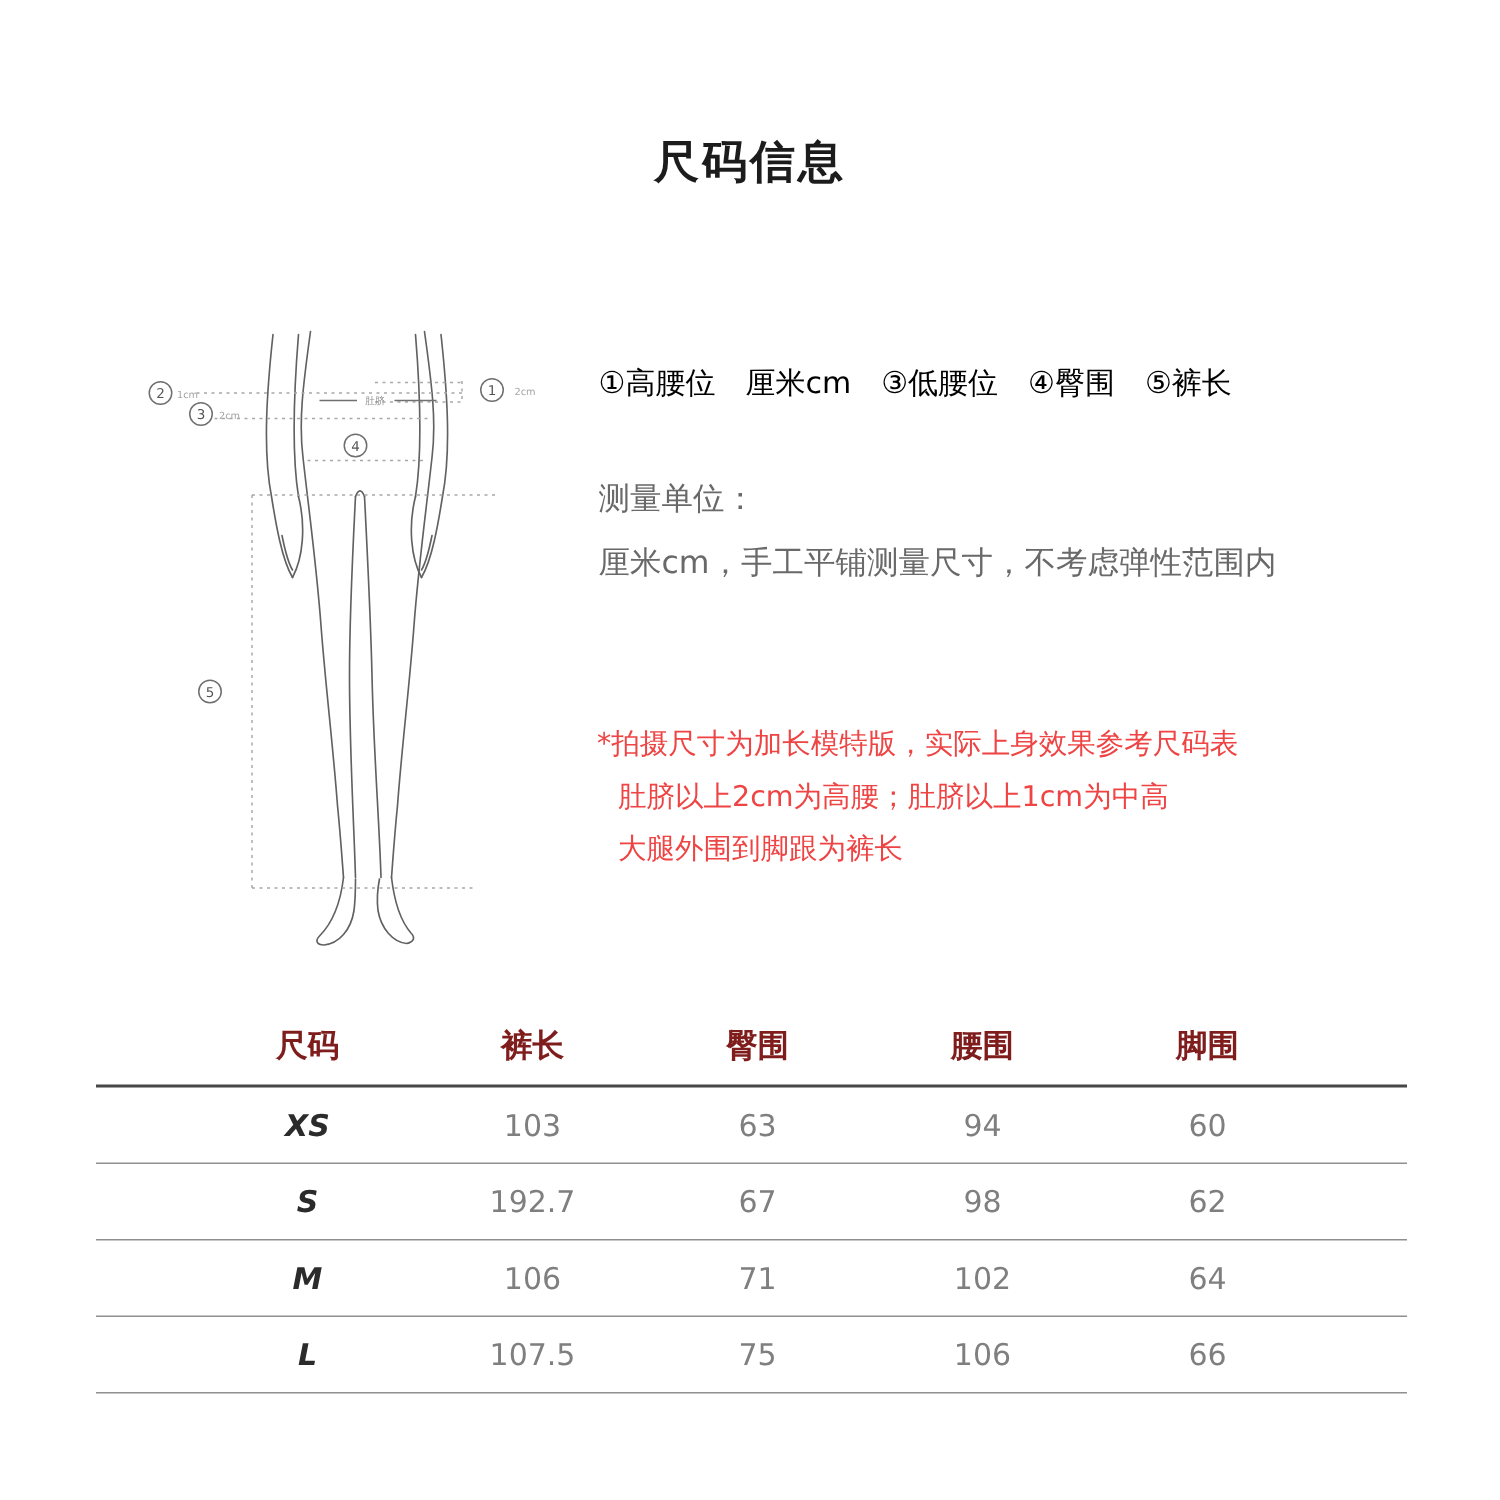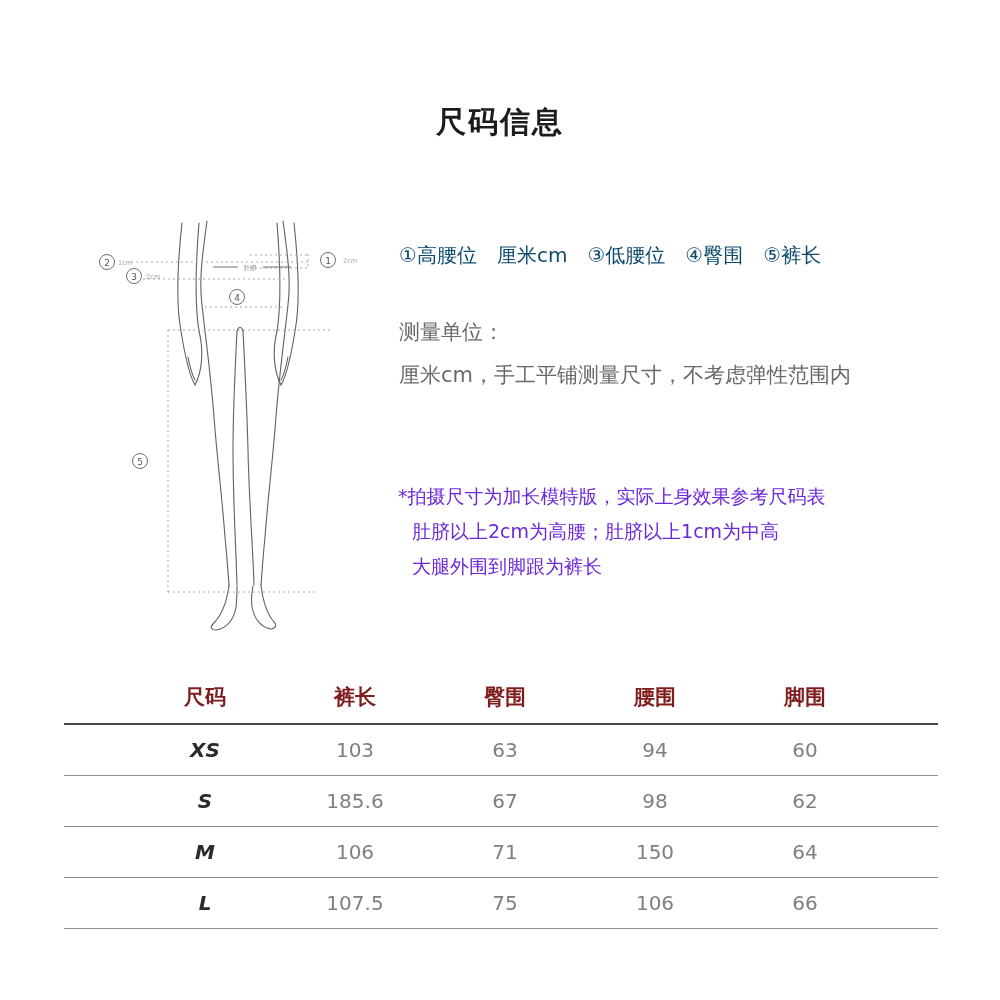--- a/index.html
+++ b/index.html
@@ -4,37 +4,37 @@
 <style>
   html,body{margin:0;padding:0;background:#ffffff;}
   body{
     width:1000px;height:1000px;position:relative;overflow:hidden;
     font-family:"DejaVu Sans","Liberation Sans",sans-serif;
     -webkit-font-smoothing:antialiased;
   }
   .page{position:absolute;inset:0;background:#fff;}
 
   .title{
-    position:absolute;top:102px;left:0;width:1000px;margin:0;
+    position:absolute;top:88px;left:0;width:1000px;margin:0;
     text-align:center;font-size:30px;font-weight:bold;color:#1c1c1c;
     letter-spacing:2px;
   }
 
   .diagram{position:absolute;left:95px;top:205px;width:310px;height:440px;}
 
   .legend{
     position:absolute;left:399px;top:242px;width:560px;
-    display:flex;gap:20px;font-size:20px;color:#0c4a6e;white-space:nowrap;
+    display:flex;gap:20px;font-size:20px;color:#000000;white-space:nowrap;
   }
 
   .measurement{position:absolute;left:399px;top:311px;width:540px;color:#696969;}
   .m-heading{font-size:21px;line-height:43px;}
   .m-line{font-size:21px;line-height:43px;}
 
-  .notes{position:absolute;left:398px;top:479px;width:540px;color:#6d28d9;}
+  .notes{position:absolute;left:398px;top:479px;width:540px;color:#ef4444;}
   .note-line{font-size:19px;line-height:35px;}
   .note-indent{margin-left:14px;}
 
   .size-table{position:absolute;left:64px;top:670px;width:874px;}
   .t-row{
     display:grid;grid-template-columns:repeat(5,150px);
     padding-left:66px;align-items:center;height:50px;
     border-bottom:1.5px solid #8f8f8f;
   }
   .t-row span{text-align:center;}
@@ -148,30 +148,30 @@
     </div>
     <div class="t-row">
       <span class="t-size">XS</span>
       <span class="t-val">103</span>
       <span class="t-val">63</span>
       <span class="t-val">94</span>
       <span class="t-val">60</span>
     </div>
     <div class="t-row">
       <span class="t-size">S</span>
-      <span class="t-val">185.6</span>
+      <span class="t-val">192.7</span>
       <span class="t-val">67</span>
       <span class="t-val">98</span>
       <span class="t-val">62</span>
     </div>
     <div class="t-row">
       <span class="t-size">M</span>
       <span class="t-val">106</span>
       <span class="t-val">71</span>
-      <span class="t-val">150</span>
+      <span class="t-val">102</span>
       <span class="t-val">64</span>
     </div>
     <div class="t-row">
       <span class="t-size">L</span>
       <span class="t-val">107.5</span>
       <span class="t-val">75</span>
       <span class="t-val">106</span>
       <span class="t-val">66</span>
     </div>
   </div>

